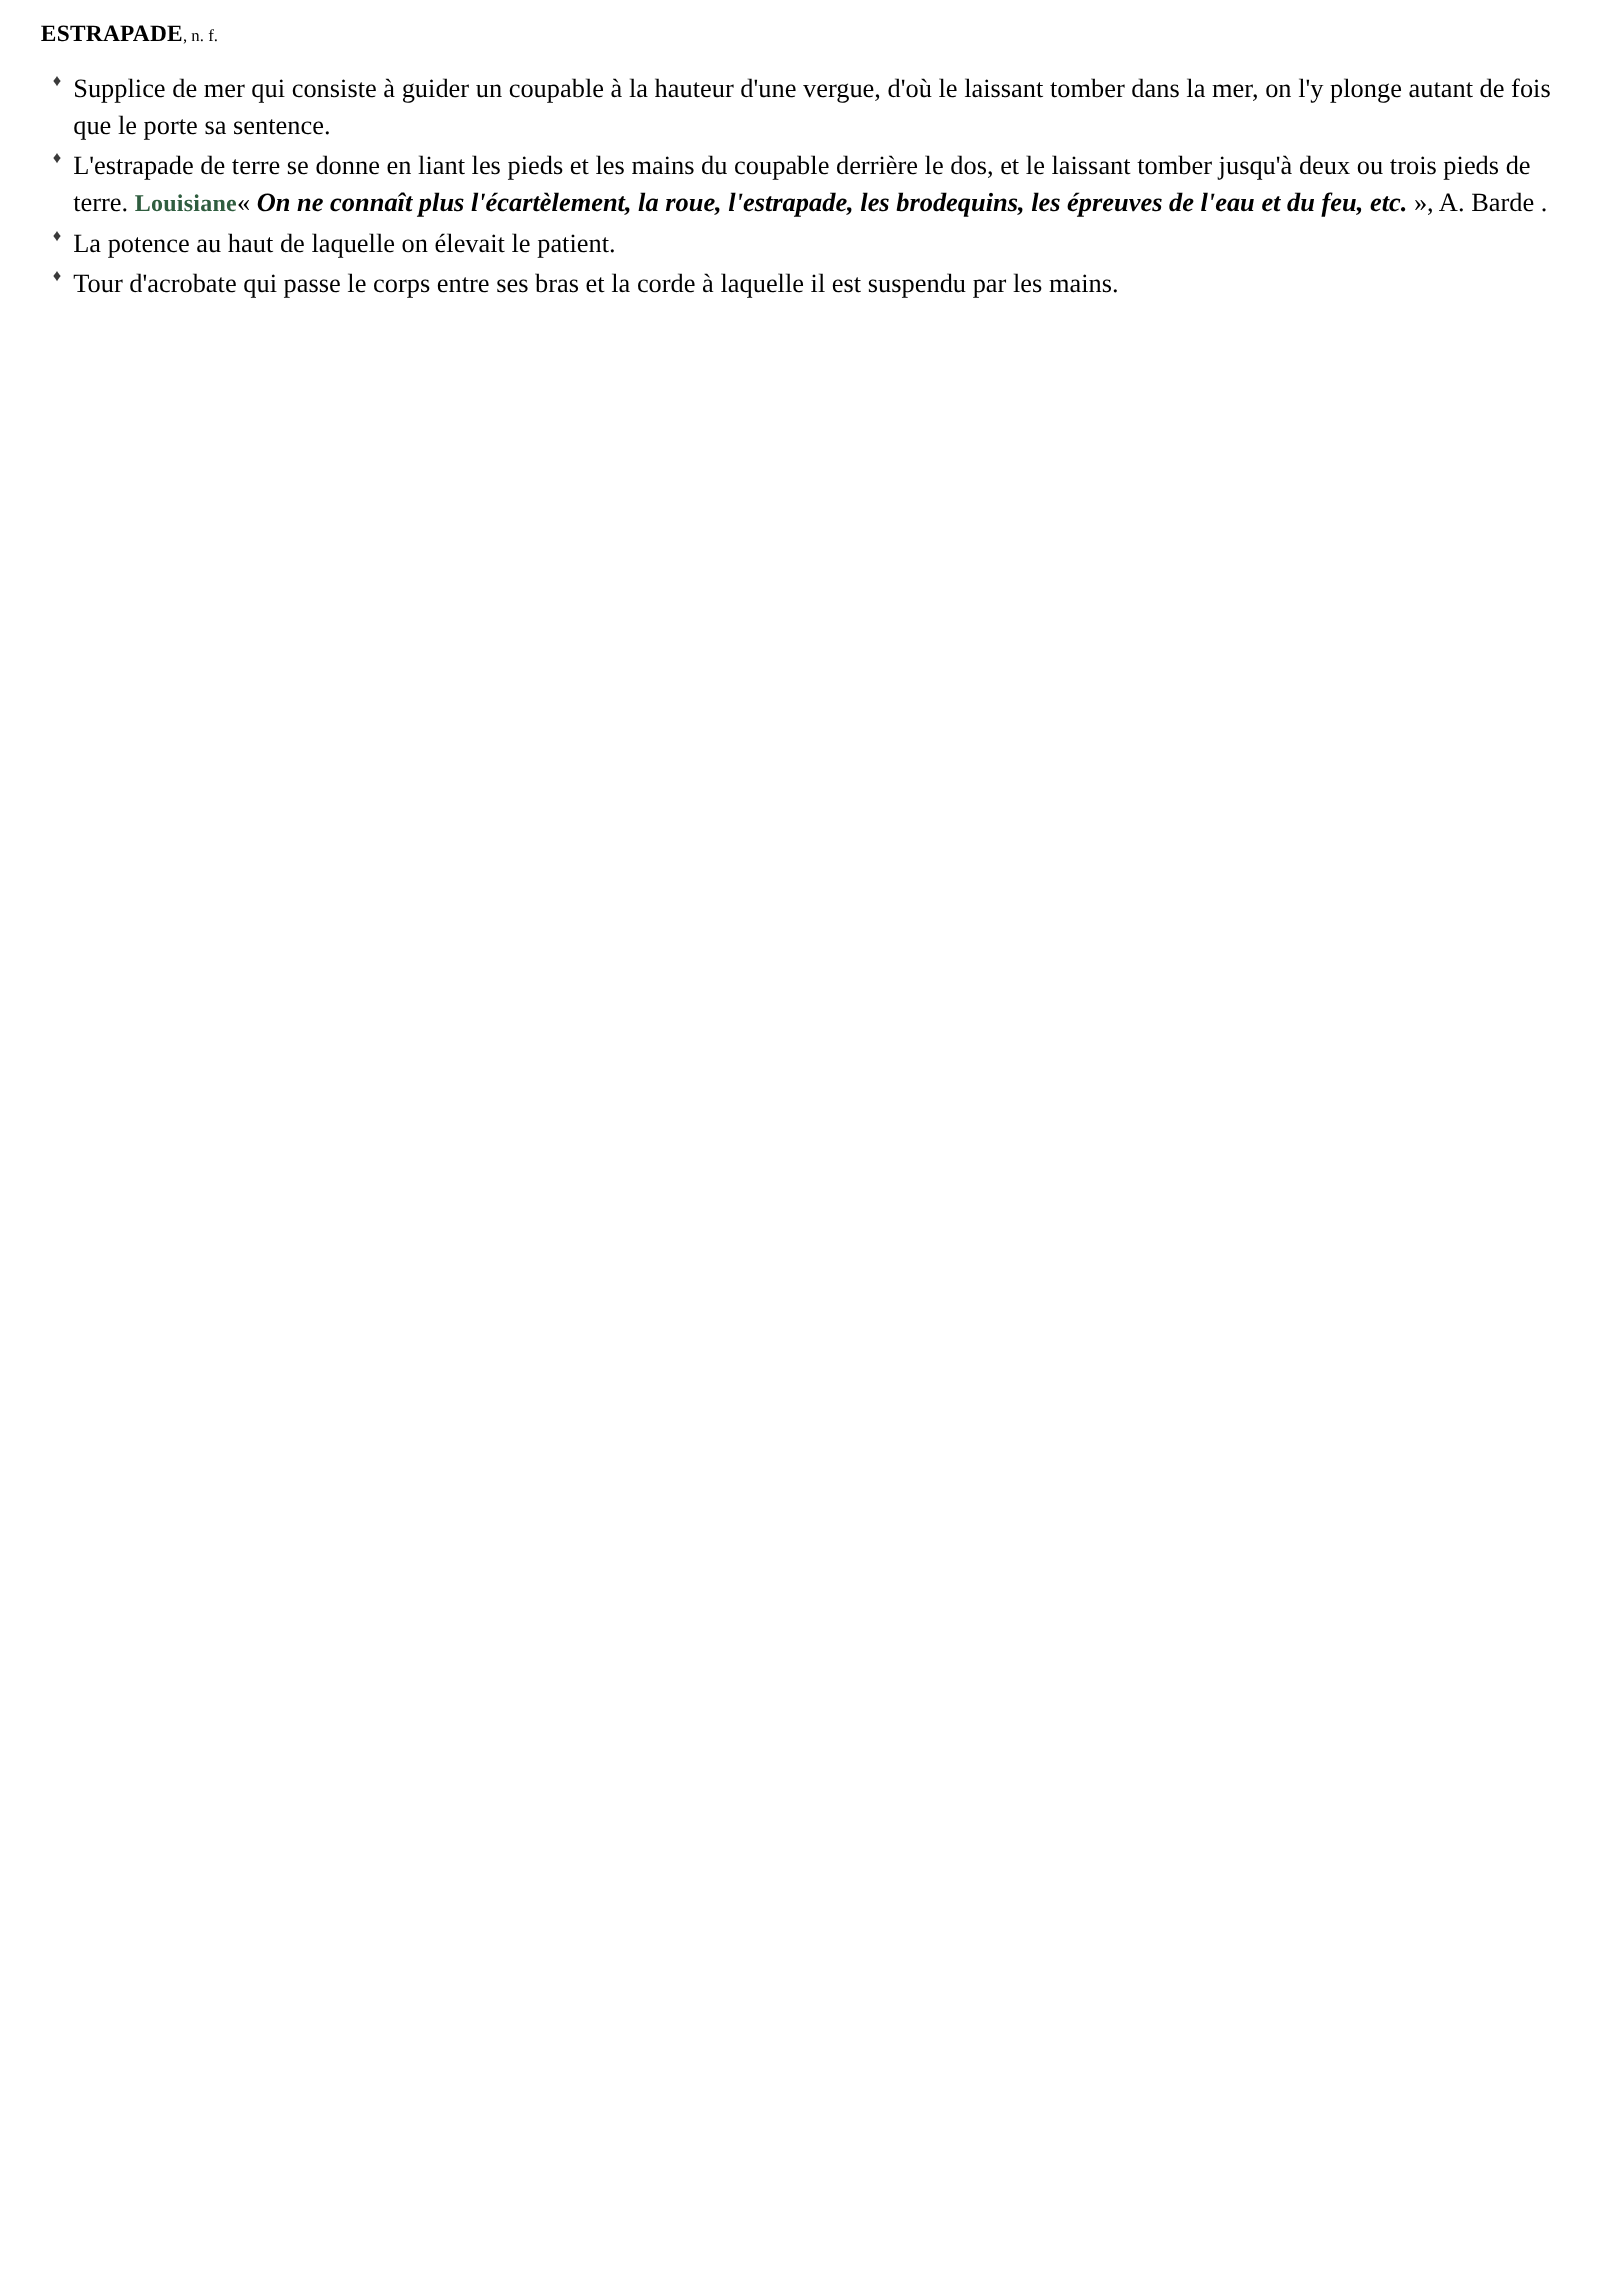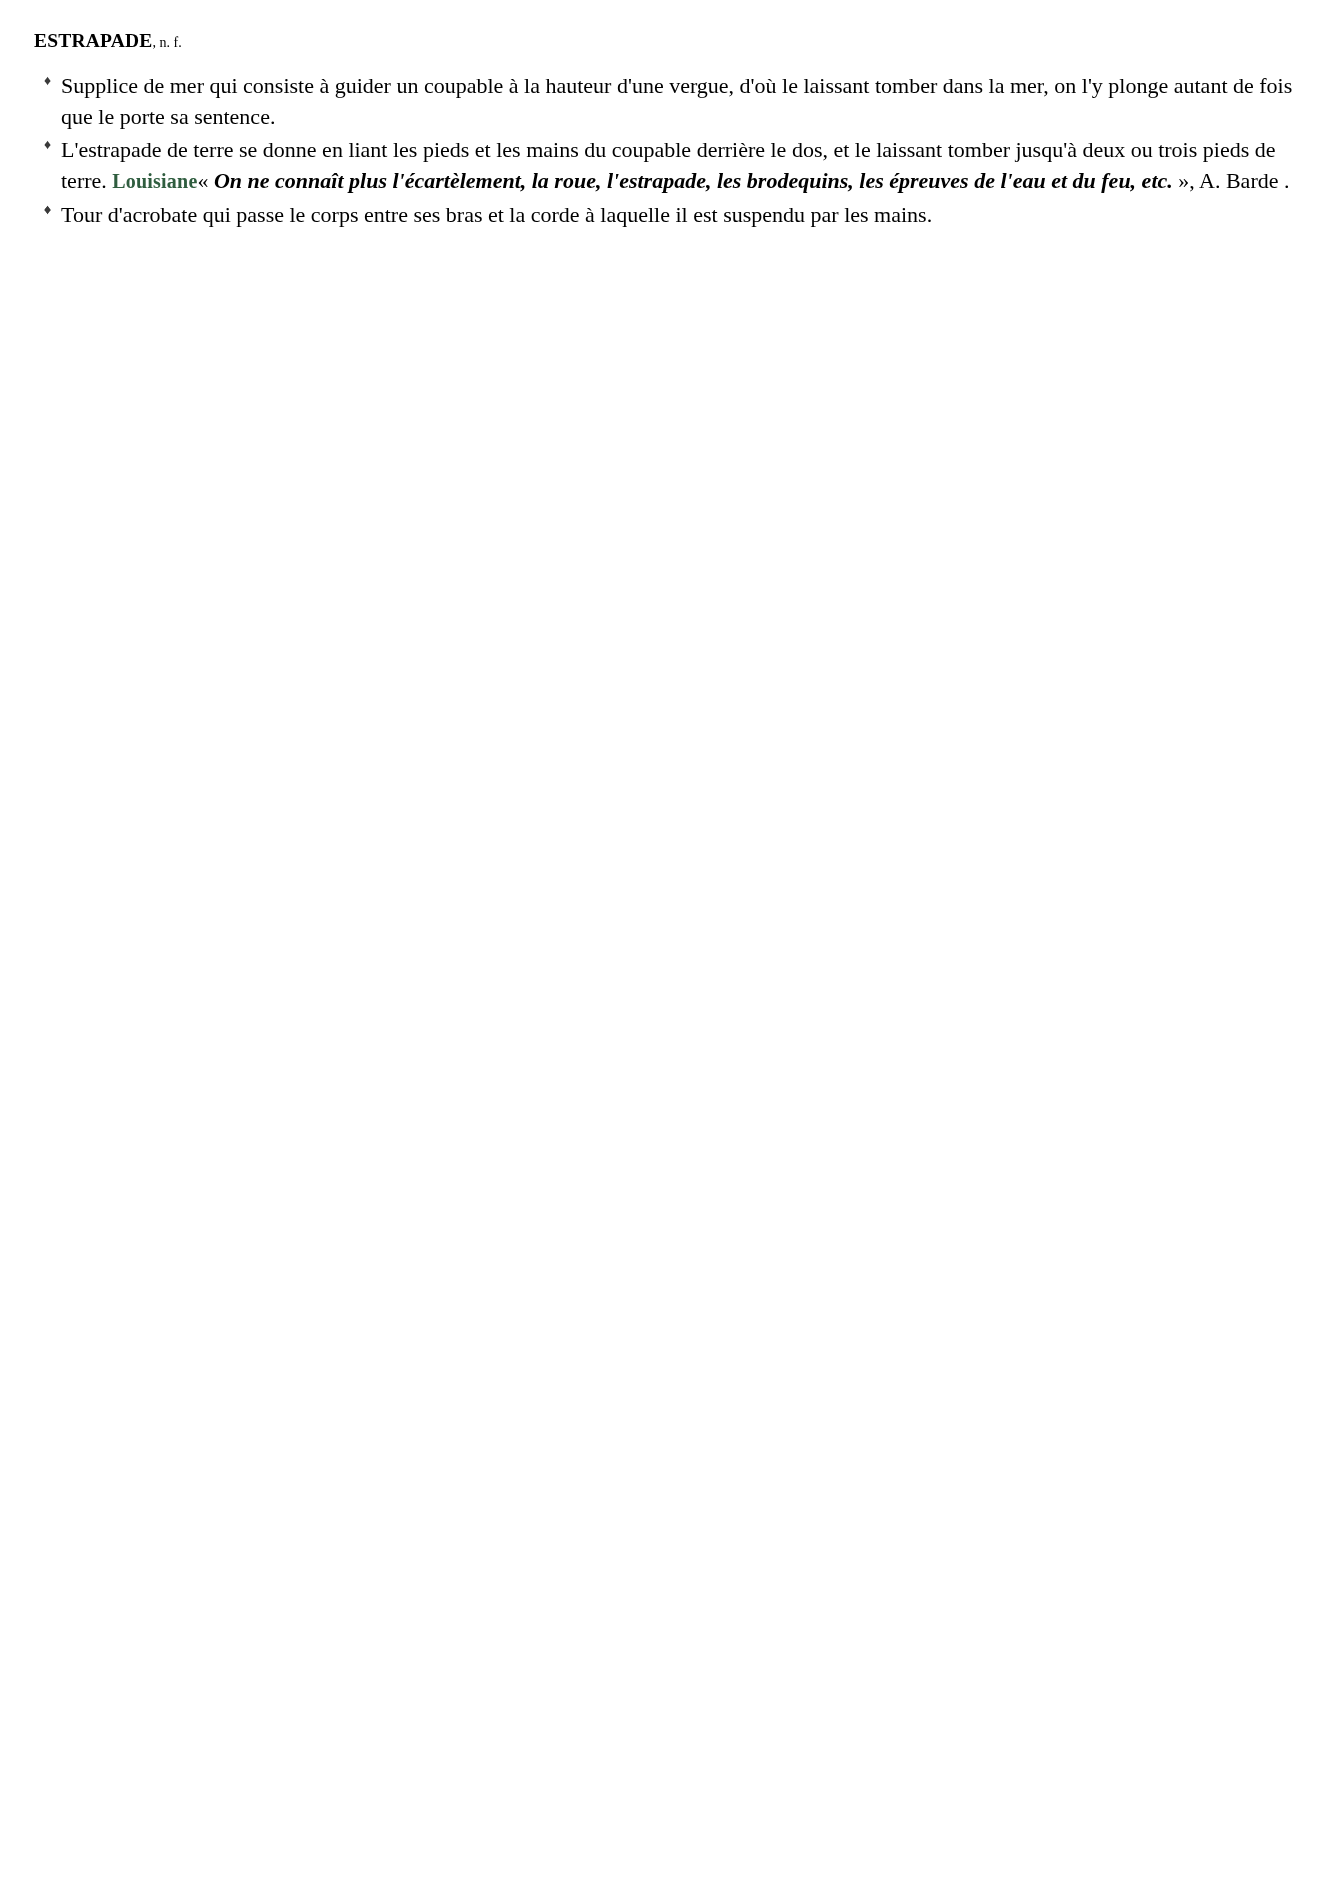--- a/index.html
+++ b/index.html
@@ -12,21 +12,21 @@
     height: 1900px;
     font-family: "Liberation Serif", serif;
     color: #000000;
     -webkit-font-smoothing: antialiased;
   }
   .page {
     position: relative;
     width: 1344px;
     height: 1520px;
     box-sizing: border-box;
-    padding: 28px 34px 0 34px;
+    padding: 16px 34px 0 34px;
   }
   .headword-line {
     font-size: 19px;
     line-height: 1.3;
     margin: 0 0 16px 0;
     padding-left: 0;
   }
   .headword {
     font-family: "Liberation Serif", serif;
     font-weight: bold;
@@ -83,21 +83,21 @@
 
     <p class="sense">
       <span class="bullet">♦</span><span>Supplice de mer qui consiste à guider un coupable à la hauteur d'une vergue, d'où le laissant tomber dans la mer, on l'y plonge autant de fois que le porte sa sentence.</span>
     </p>
 
     <p class="sense">
       <span class="bullet">♦</span><span>L'estrapade de terre se donne en liant les pieds et les mains du coupable derrière le dos, et le laissant tomber jusqu'à deux ou trois pieds de terre.</span> <span class="label-louisiane">Louisiane</span><span>« </span><span class="quote">On ne connaît plus l'écartèlement, la roue, l'estrapade, les brodequins, les épreuves de l'eau et du feu, etc.</span><span> », A. Barde .</span>
     </p>
 
     <p class="sense">
-      <span class="bullet">♦</span>
+      <span class="bullet">♦</span><span>La potence au haut de laquelle on élevait le patient.</span>
     </p>
 
     <p class="sense">
       <span class="bullet">♦</span><span>Tour d'acrobate qui passe le corps entre ses bras et la corde à laquelle il est suspendu par les mains.</span>
     </p>
 
   </div>
 </div>
 
 </body></html>

